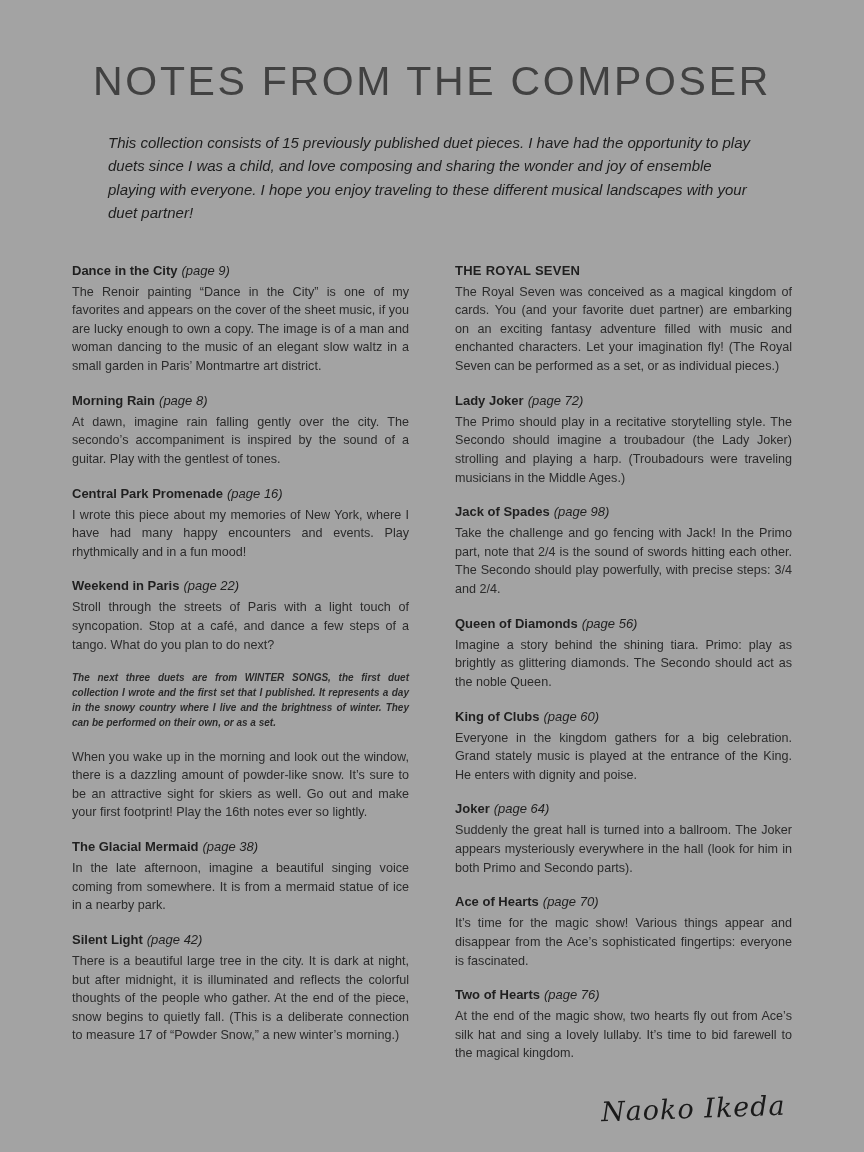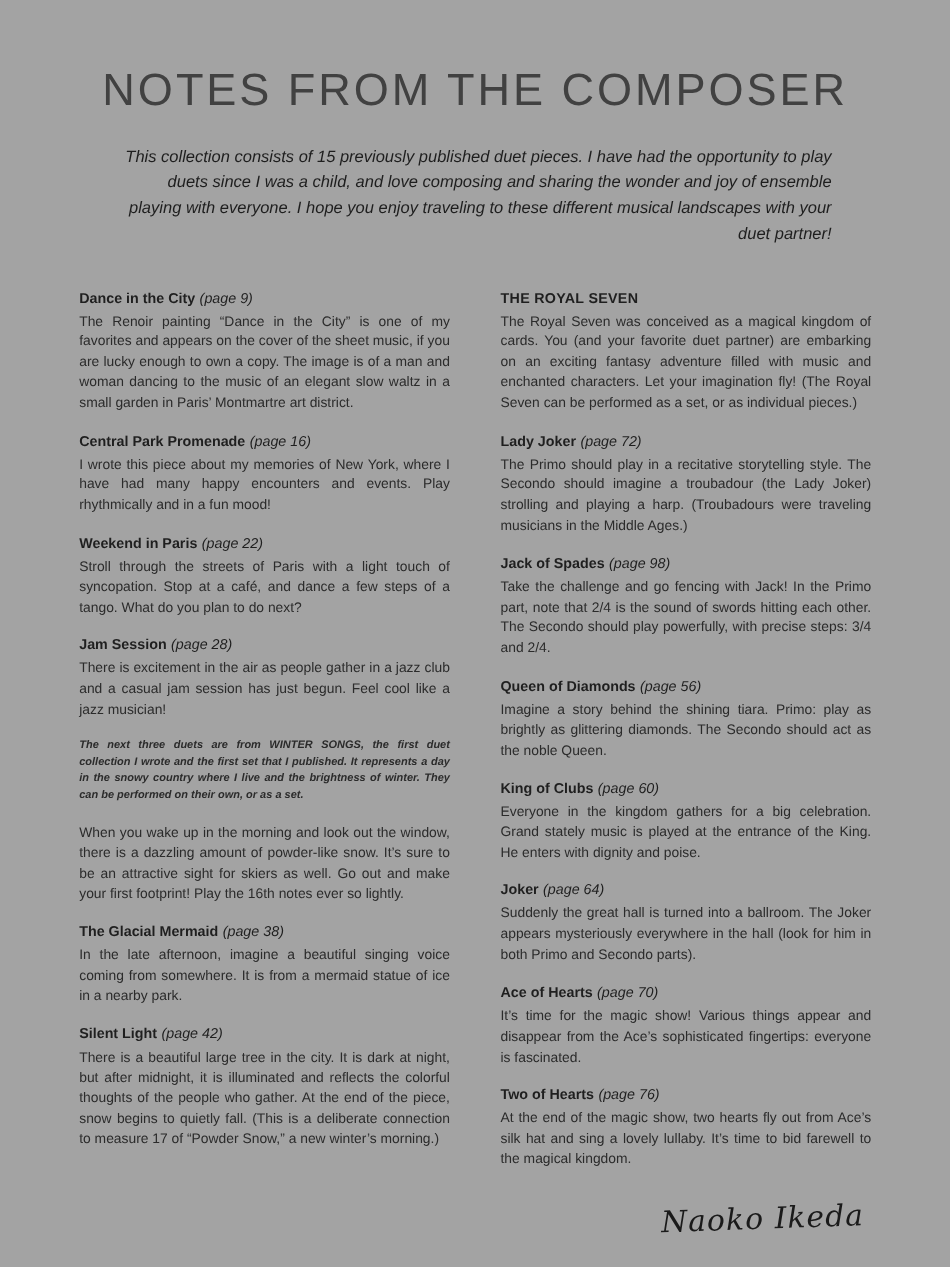--- a/index.html
+++ b/index.html
@@ -26,21 +26,21 @@
     font-size: 41px;
     letter-spacing: 0.065em;
     color: #414141;
   }
   .intro {
     width: 648px;
     margin: 26px auto 0 auto;
     font-style: italic;
     font-size: 15px;
     line-height: 1.56;
-    text-align: right;
+    text-align: left;
     color: #1e1e1e;
   }
   .columns {
     display: flex;
     gap: 46px;
     padding: 0 72px;
     margin-top: 38px;
   }
   .col { flex: 1 1 0; min-width: 0; }
   .entry { margin-top: 17px; }
@@ -99,35 +99,35 @@
 
   <div class="columns">
 
     <div class="col">
 
       <section class="entry">
         <h3 class="entry-head"><span>Dance in the City</span><span class="page-ref">(page 9)</span></h3>
         <p class="entry-body">The Renoir painting “Dance in the City” is one of my favorites and appears on the cover of the sheet music, if you are lucky enough to own a copy. The image is of a man and woman dancing to the music of an elegant slow waltz in a small garden in Paris’ Montmartre art district.</p>
       </section>
 
+      <section class="entry">
+        <h3 class="entry-head"><span>Morning Rain</span><span class="page-ref">(page 8)</span></h3>
+        <p class="entry-body">At dawn, imagine rain falling gently over the city. The secondo’s accompaniment is inspired by the sound of a guitar. Play with the gentlest of tones.</p>
+      </section>
 
       <section class="entry">
         <h3 class="entry-head"><span>Central Park Promenade</span><span class="page-ref">(page 16)</span></h3>
         <p class="entry-body">I wrote this piece about my memories of New York, where I have had many happy encounters and events. Play rhythmically and in a fun mood!</p>
       </section>
 
       <section class="entry">
         <h3 class="entry-head"><span>Weekend in Paris</span><span class="page-ref">(page 22)</span></h3>
         <p class="entry-body">Stroll through the streets of Paris with a light touch of syncopation. Stop at a café, and dance a few steps of a tango. What do you plan to do next?</p>
       </section>
 
-      <section class="entry">
-        <h3 class="entry-head"><span>Jam Session</span><span class="page-ref">(page 28)</span></h3>
-        <p class="entry-body">There is excitement in the air as people gather in a jazz club and a casual jam session has just begun. Feel cool like a jazz musician!</p>
-      </section>
 
       <p class="note">The next three duets are from WINTER SONGS, the first duet collection I wrote and the first set that I published. It represents a day in the snowy country where I live and the brightness of winter. They can be performed on their own, or as a set.</p>
 
       <section class="entry">
         <p class="entry-body">When you wake up in the morning and look out the window, there is a dazzling amount of powder-like snow. It’s sure to be an attractive sight for skiers as well. Go out and make your first footprint! Play the 16th notes ever so lightly.</p>
       </section>
 
       <section class="entry">
         <h3 class="entry-head"><span>The Glacial Mermaid</span><span class="page-ref">(page 38)</span></h3>
         <p class="entry-body">In the late afternoon, imagine a beautiful singing voice coming from somewhere. It is from a mermaid statue of ice in a nearby park.</p>

